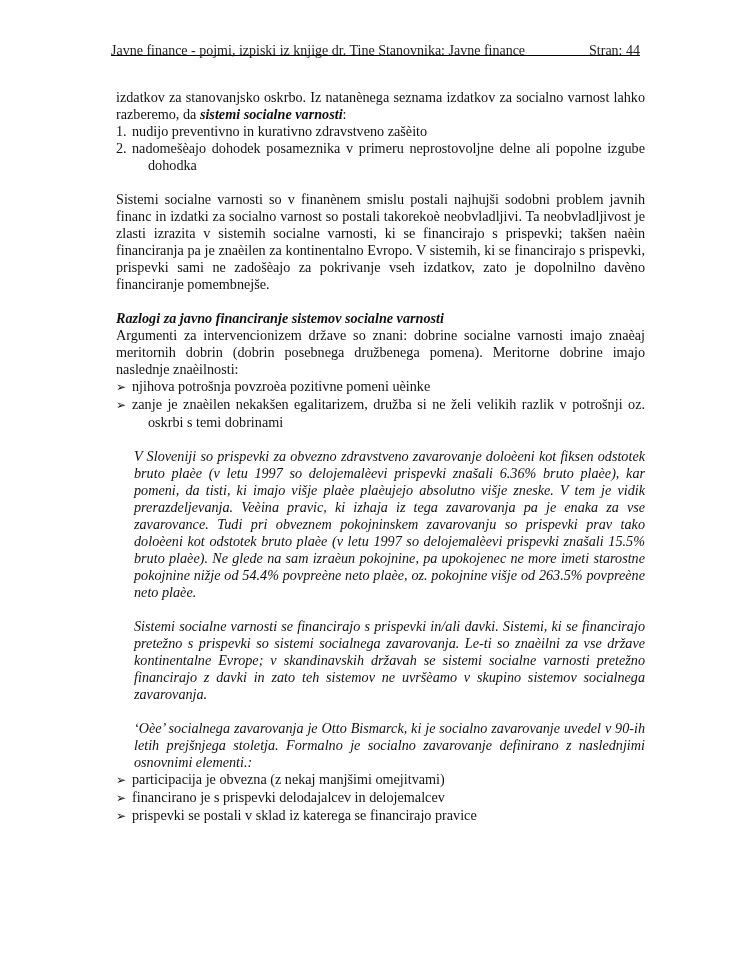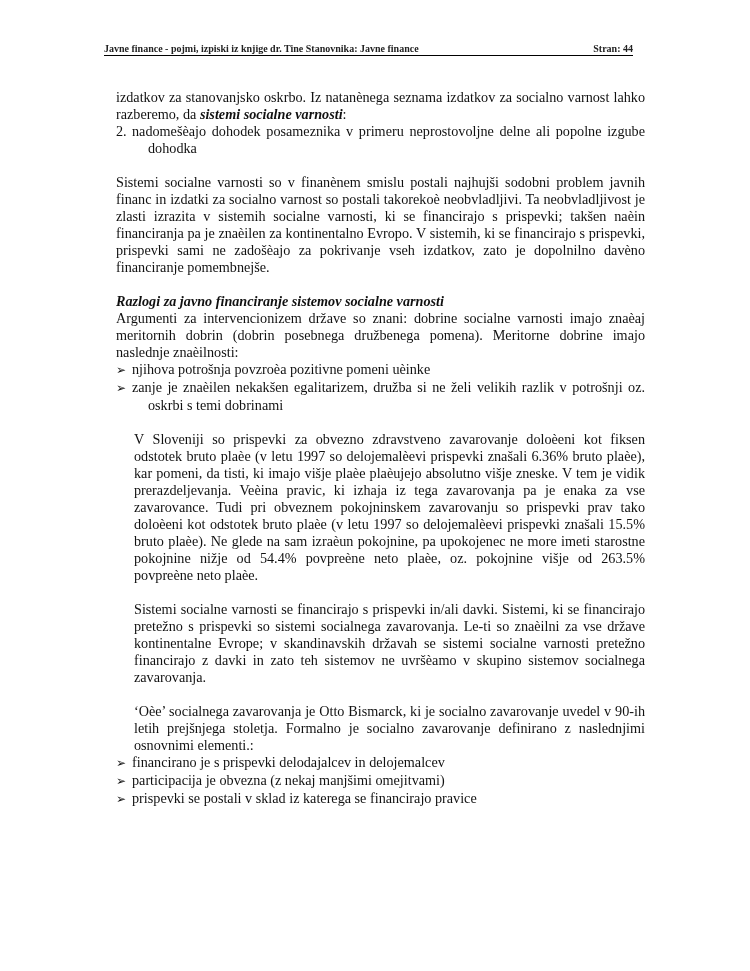--- a/index.html
+++ b/index.html
@@ -1,45 +1,46 @@
 <!DOCTYPE html>
 <html><head>
 <meta charset="utf-8">
 <style>
   html, body { margin: 0; padding: 0; background: #ffffff; }
   body { width: 750px; height: 971px; position: relative; overflow: hidden;
          font-family: "Liberation Serif", "DejaVu Serif", serif; color: #111; }
-  .header { position: absolute; left: 104px; top: 41px; width: 529px; height: 14px;
-            border-bottom: 1.5px solid #000; font-size: 10px; color: #222; font-weight: bold; }
+  .header { position: absolute; left: 111px; top: 41px; width: 529px; height: 14px;
+            border-bottom: 1.5px solid #000; font-size: 14px; color: #222; }
   .header .left { position: absolute; left: 0; top: 2px; }
   .header .right { position: absolute; right: 0; top: 2px; }
   .content { position: absolute; left: 116px; top: 89px; width: 529px;
              font-size: 14.2px; line-height: 17px; }
   p { margin: 0; text-align: justify; }
   .gap { height: 17px; }
   .hang { padding-left: 32px; text-indent: -32px; text-align: justify; }
   .hang .lbl { display: inline-block; width: 16px; text-indent: 0; }
   .bul { padding-left: 32px; text-indent: -32px; text-align: justify; }
   .bul .arrow { display: inline-block; width: 16px; text-indent: 0; font-size: 12px; }
-  .indent { padding-left: 18px; }
+  .indent { padding-left: 18px; font-style: italic; }
   .bi { font-weight: bold; font-style: italic; }
   .heading { font-weight: bold; font-style: italic; font-family: Liberation Serif, serif; }
 </style>
 </head>
 <body>
 
 <div class="header">
   <span class="left">Javne finance - pojmi, izpiski iz knjige dr. Tine Stanovnika: Javne finance</span>
   <span class="right">Stran: 44</span>
 </div>
 
 <div class="content">
   <p><span>izdatkov za stanovanjsko oskrbo. Iz natanènega seznama izdatkov za socialno varnost lahko razberemo, da </span><span class="bi">sistemi socialne varnosti</span><span>:</span></p>
 
   <div>
+    <div class="hang"><span class="lbl">1.</span><span>nudijo preventivno in kurativno zdravstveno zašèito</span></div>
     <div class="hang"><span class="lbl">2.</span><span>nadomešèajo dohodek posameznika v primeru neprostovoljne delne ali popolne izgube dohodka</span></div>
   </div>
 
   <div class="gap"></div>
   <p>Sistemi socialne varnosti so v finanènem smislu postali najhujši sodobni problem javnih financ in izdatki za socialno varnost so postali takorekoè neobvladljivi. Ta neobvladljivost je zlasti izrazita v sistemih socialne varnosti, ki se financirajo s prispevki; takšen naèin financiranja pa je znaèilen za kontinentalno Evropo. V sistemih, ki se financirajo s prispevki, prispevki sami ne zadošèajo za pokrivanje vseh izdatkov, zato je dopolnilno davèno financiranje pomembnejše.</p>
 
   <div class="gap"></div>
   <div class="heading">Razlogi za javno financiranje sistemov socialne varnosti</div>
   <p>Argumenti za intervencionizem države so znani: dobrine socialne varnosti imajo znaèaj meritornih dobrin (dobrin posebnega družbenega pomena). Meritorne dobrine imajo naslednje znaèilnosti:</p>
 
@@ -51,17 +52,17 @@
   <div class="gap"></div>
   <div class="indent">
     <p>V Sloveniji so prispevki za obvezno zdravstveno zavarovanje doloèeni kot fiksen odstotek bruto plaèe (v letu 1997 so delojemalèevi prispevki znašali 6.36% bruto plaèe), kar pomeni, da tisti, ki imajo višje plaèe plaèujejo absolutno višje zneske. V tem je vidik prerazdeljevanja. Veèina pravic, ki izhaja iz tega zavarovanja pa je enaka za vse zavarovance. Tudi pri obveznem pokojninskem zavarovanju so prispevki prav tako doloèeni kot odstotek bruto plaèe (v letu 1997 so delojemalèevi prispevki znašali 15.5% bruto plaèe). Ne glede na sam izraèun pokojnine, pa upokojenec ne more imeti starostne pokojnine nižje od 54.4% povpreène neto plaèe, oz. pokojnine višje od 263.5% povpreène neto plaèe.</p>
     <div class="gap"></div>
     <p>Sistemi socialne varnosti se financirajo s prispevki in/ali davki. Sistemi, ki se financirajo pretežno s prispevki so sistemi socialnega zavarovanja. Le-ti so znaèilni za vse države kontinentalne Evrope; v skandinavskih državah se sistemi socialne varnosti pretežno financirajo z davki in zato teh sistemov ne uvršèamo v skupino sistemov socialnega zavarovanja.</p>
     <div class="gap"></div>
     <p>‘Oèe’ socialnega zavarovanja je Otto Bismarck, ki je socialno zavarovanje uvedel v 90-ih letih prejšnjega stoletja. Formalno je socialno zavarovanje definirano z naslednjimi osnovnimi elementi.:</p>
   </div>
 
   <div>
+    <div class="bul"><span class="arrow">➢</span><span>participacija je obvezna (z nekaj manjšimi omejitvami)</span></div>
     <div class="bul"><span class="arrow">➢</span><span>financirano je s prispevki delodajalcev in delojemalcev</span></div>
-    <div class="bul"><span class="arrow">➢</span><span>participacija je obvezna (z nekaj manjšimi omejitvami)</span></div>
     <div class="bul"><span class="arrow">➢</span><span>prispevki se postali v sklad iz katerega se financirajo pravice</span></div>
   </div>
 </div>
 
 </body></html>

